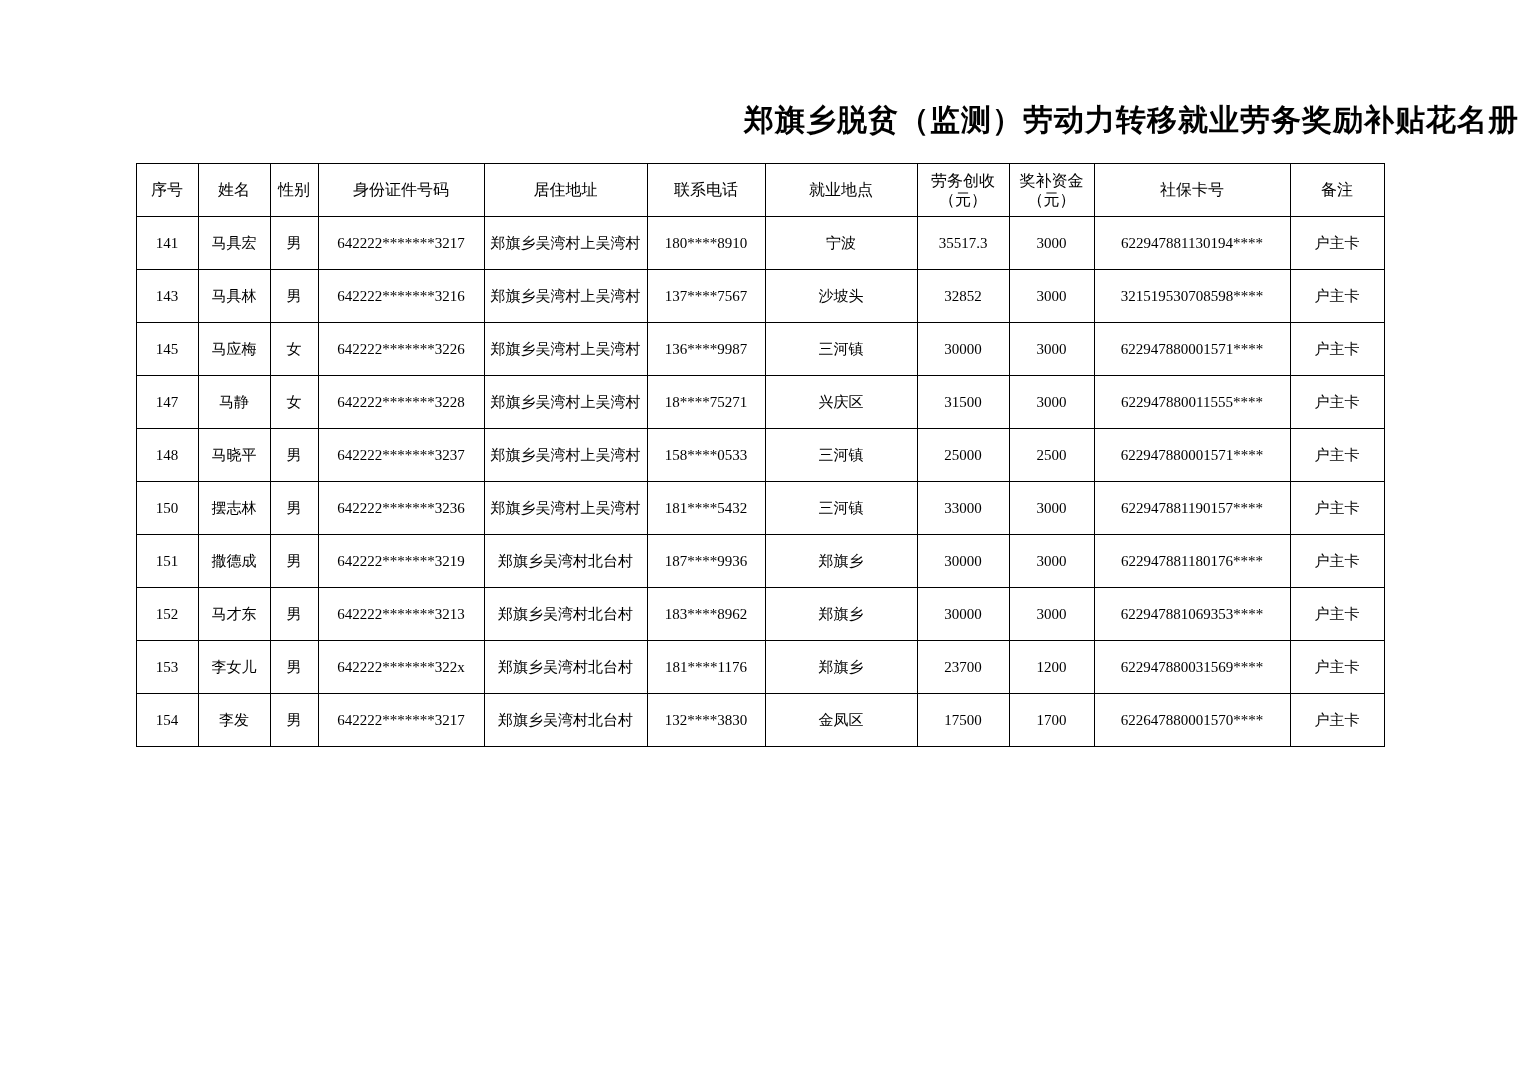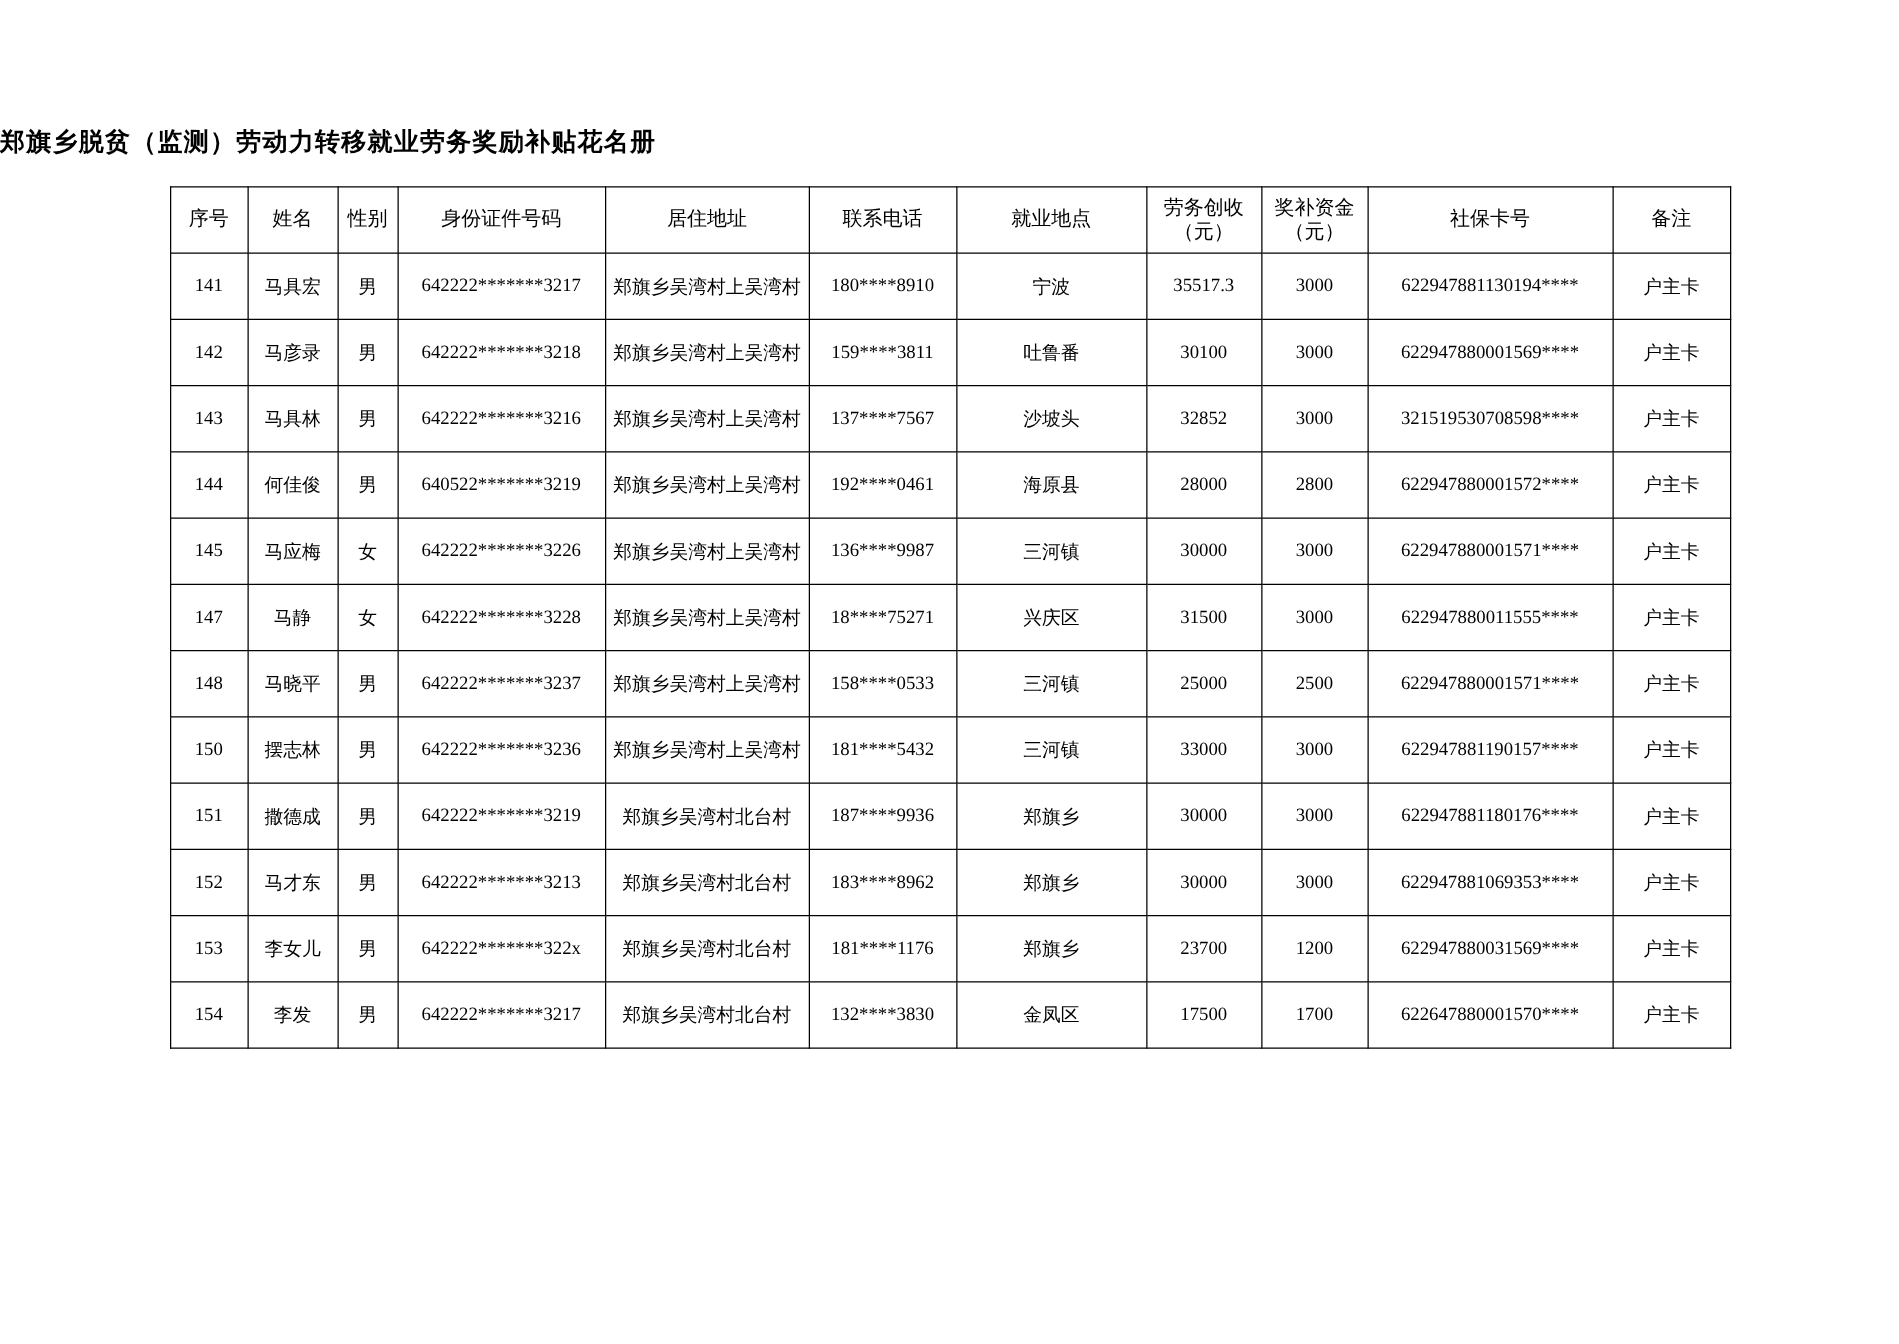--- a/index.html
+++ b/index.html
@@ -15,22 +15,22 @@
     overflow: hidden;
   }
   .page {
     width: 1519px;
     height: 1075px;
     position: relative;
     box-sizing: border-box;
     padding: 0;
   }
   .doc-title {
-    text-align: left;
-    font-size: 20px;
+    text-align: right;
+    font-size: 30px;
     font-weight: bold;
     letter-spacing: 1px;
     margin-top: 100px;
     margin-bottom: 22px;
     font-family: "Liberation Serif", "DejaVu Serif", serif;
   }
   .table-wrap {
     margin: 0 auto;
     width: 1248px;
   }
@@ -156,56 +156,30 @@
           <td class="cell-id">642222*******3217</td>
           <td class="cell-addr">郑旗乡吴湾村上吴湾村</td>
           <td class="cell-phone">180****8910</td>
           <td>宁波</td>
           <td>35517.3</td>
           <td>3000</td>
           <td class="cell-card">622947881130194****</td>
           <td>户主卡</td>
         </tr>
         <tr>
-          <td>142</td>
-          <td>马彦录</td>
-          <td>男</td>
-          <td class="cell-id">642222*******3218</td>
-          <td class="cell-addr">郑旗乡吴湾村上吴湾村</td>
-          <td class="cell-phone">159****3811</td>
-          <td>吐鲁番</td>
-          <td>30100</td>
-          <td>3000</td>
-          <td class="cell-card">622947880001569****</td>
-          <td>户主卡</td>
-        </tr>
-        <tr>
           <td>143</td>
           <td>马具林</td>
           <td>男</td>
           <td class="cell-id">642222*******3216</td>
           <td class="cell-addr">郑旗乡吴湾村上吴湾村</td>
           <td class="cell-phone">137****7567</td>
           <td>沙坡头</td>
           <td>32852</td>
           <td>3000</td>
           <td class="cell-card">321519530708598****</td>
-          <td>户主卡</td>
-        </tr>
-        <tr>
-          <td>144</td>
-          <td>何佳俊</td>
-          <td>男</td>
-          <td class="cell-id">640522*******3219</td>
-          <td class="cell-addr">郑旗乡吴湾村上吴湾村</td>
-          <td class="cell-phone">192****0461</td>
-          <td>海原县</td>
-          <td>28000</td>
-          <td>2800</td>
-          <td class="cell-card">622947880001572****</td>
           <td>户主卡</td>
         </tr>
         <tr>
           <td>145</td>
           <td>马应梅</td>
           <td>女</td>
           <td class="cell-id">642222*******3226</td>
           <td class="cell-addr">郑旗乡吴湾村上吴湾村</td>
           <td class="cell-phone">136****9987</td>
           <td>三河镇</td>

